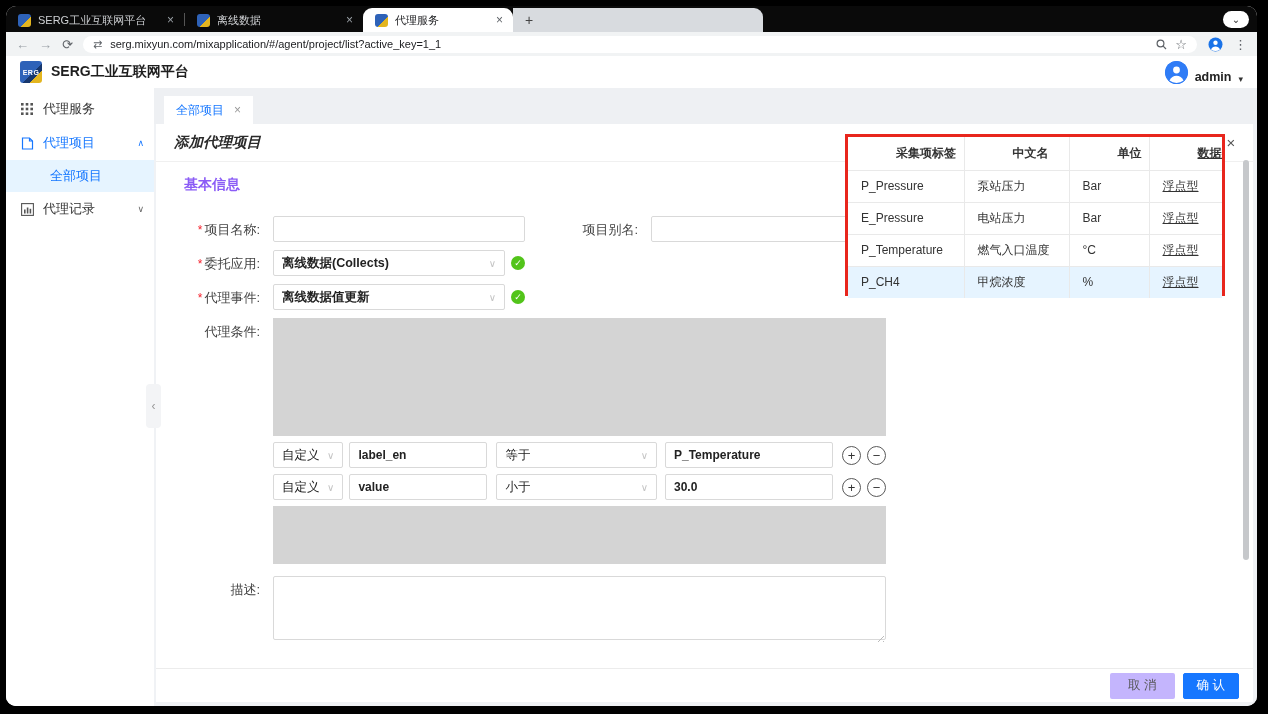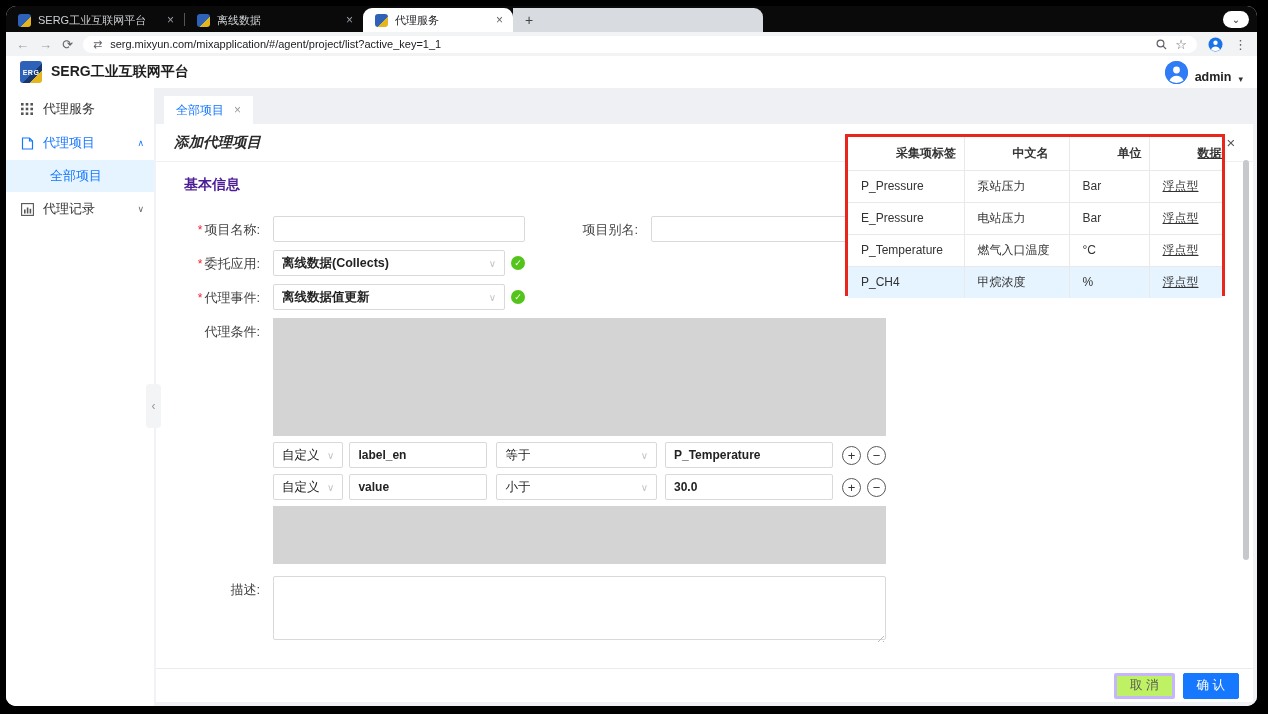--- a/index.html
+++ b/index.html
@@ -68,21 +68,21 @@
   .content { flex:1; display:flex; flex-direction:column; overflow:hidden; }
   .pagetabs { height:36px; background:#eef0f3; padding:8px 0 0 10px; flex-shrink:0; }
   .pagetab { display:inline-flex; align-items:center; gap:10px; height:28px; background:#fff;
     padding:0 12px; font-size:12px; color:#1677ff; cursor:pointer; }
   .pagetab .pclose { color:#999; font-size:12px; }
   .modal { flex:1; background:#fff; margin:0 4px 4px 2px; display:flex; flex-direction:column; position:relative; overflow:hidden; }
   .modal-head { height:38px; display:flex; align-items:center; padding:8px 18px; border-bottom:1px solid #f0f0f0; flex-shrink:0;font-style:italic; }
   .modal-title { font-size:14.5px; font-weight:bold; color:#2a2a2a; }
   .modal-close { margin-left:auto; font-size:15px; color:#555; cursor:pointer; }
   .modal-body { flex:1; overflow:hidden; padding-top:14px; }
-  .section-title { margin-left:28px; font-size:14px; font-weight:bold; color:#4c1d95; }
+  .section-title { margin-left:28px; font-size:14px; font-weight:bold; color:#8b5cf6; }
   .form { margin-top:22px; }
   .frow { display:flex; align-items:flex-start; margin-bottom:8px; padding-left:8px;gap:7px; }
   .flabel { width:96px; text-align:right; font-size:13px; color:#444; padding-top:5px; flex-shrink:0; white-space:nowrap; }
   .req { color:#f5222d; margin-right:2px; font-size:12px; }
   .fctl { margin-left:6px; }
   .tinput { height:26px; border:1px solid #d9d9d9; border-radius:2px; background:#fff;
     font-size:12px; color:#222; padding:0 8px; font-family:inherit; }
   .w252 { width:252px; }
   .sel { height:26px; border:1px solid #d9d9d9; border-radius:2px; background:#fff; display:flex;
     align-items:center; padding:0 8px; font-size:12.5px; color:#222; cursor:pointer; }
@@ -110,21 +110,21 @@
     resize:none; font-family:inherit; font-size:12px; padding:4px 8px; position:relative; }
   .desc-wrap { position:relative; width:613px; margin-left:6px; }
   .resize-grip { position:absolute; right:2px; bottom:2px; width:9px; height:9px;
     background:repeating-linear-gradient(135deg,#bbb 0 1px,transparent 1px 4px);
     clip-path:polygon(100% 0,100% 100%,0 100%); cursor:nwse-resize; }
   .drow-desc { margin-top:12px; }
   .modal-foot { height:34px; border-top:1px solid #ececec; display:flex; align-items:center;
     justify-content:flex-end; gap:8px; padding:0 14px; flex-shrink:0; }
   .btn { height:26px; border-radius:2px; font-size:12.5px; padding:0 13px; cursor:pointer;
     display:flex; align-items:center; font-family:inherit; }
-  .btn.cancel { background:#bef264; border:3px solid #c4b5fd; color:#555; }
+  .btn.cancel { background:#c4b5fd; border:5px solid #c4b5fd; color:#555; }
   .btn.primary { background:#1677ff; border:1px solid #1677ff; color:#fff; }
   .scroll-thumb { position:absolute; right:4px; top:36px; width:6px; height:400px;
     background:#c6c8cb; border-radius:3px; cursor:pointer; }
   
   .overlay { position:absolute; left:839px; top:128px; width:380px; height:162px;
     border:3px solid #e8261d; background:#fff; z-index:20; }
   .otable { width:100%; height:100%; border-collapse:collapse; table-layout:fixed; }
   .otable th, .otable td { border-right:1px solid #e9e9e9; border-bottom:1px solid #e9e9e9;
     font-size:12px; text-align:left; padding:0 0 0 13px; color:#333; font-weight:normal; overflow:hidden; white-space:nowrap; }
   .otable th { font-weight:bold; height:33px;padding-left:48px; }

